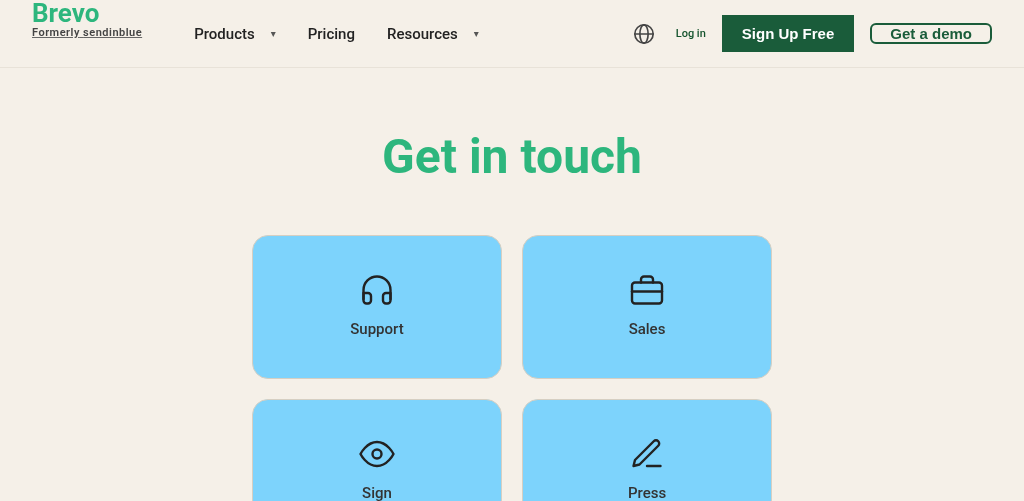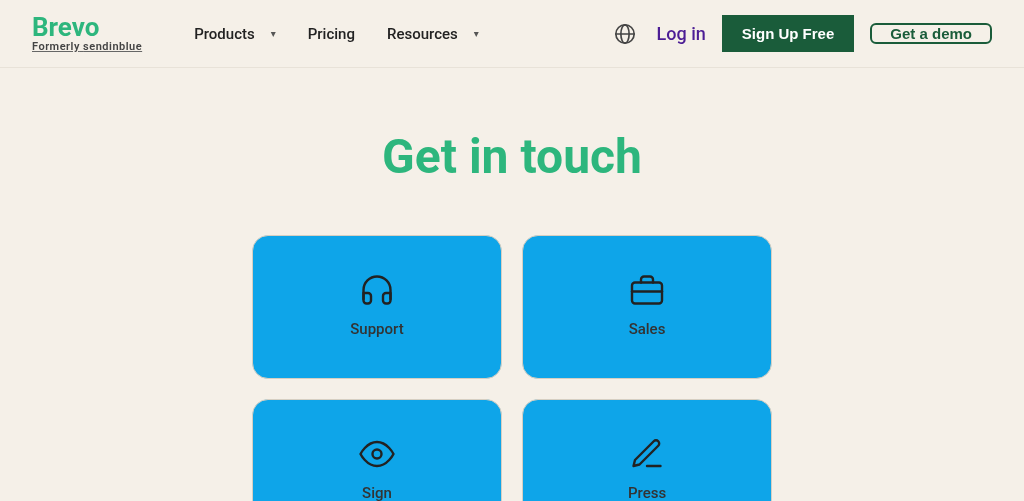--- a/index.html
+++ b/index.html
@@ -6,21 +6,20 @@
     body {
       font-family: -apple-system, BlinkMacSystemFont, 'Segoe UI', Roboto, sans-serif;
       background-color: #f5f0e8;
       min-height: 501px;
       width: 1024px;
     }
 
     
     .navbar {
       display: flex;
-      align-items: center;
       padding: 0 32px;
       height: 68px;
       background-color: #f5f0e8;
       border-bottom: 1px solid #e8e2d8;
     }
 
     .logo-area {
       display: flex;
       flex-direction: column;
       margin-right: 40px;
@@ -81,23 +80,23 @@
       justify-content: center;
       width: 32px;
       height: 32px;
       border-radius: 50%;
     }
 
     .login-btn {
       background: none;
       border: none;
       cursor: pointer;
-      font-size: 18px;
+      font-size: 11px;
       font-weight: 500;
-      color: #4c1d95;
+      color: #14532d;
       text-decoration: none;
     }
 
     .signup-btn {
       background: #1a5c3a;
       color: #fff;
       border: none;
       border-radius: 0;
       padding: 10px 20px;
       font-size: 15px;
@@ -133,21 +132,21 @@
     }
 
     .cards-grid {
       display: grid;
       grid-template-columns: 1fr 1fr;
       gap: 20px;
       width: 520px;
     }
 
     .contact-card {
-      background: #0ea5e9;
+      background: #7dd3fc;
       border: 1.5px solid #d6cfc2;
       border-radius: 16px;
       display: flex;
       flex-direction: column;
       align-items: center;
       justify-content: center;
       padding: 36px 20px 40px;
       cursor: pointer;
       transition: box-shadow 0.2s;
       min-height: 130px;

